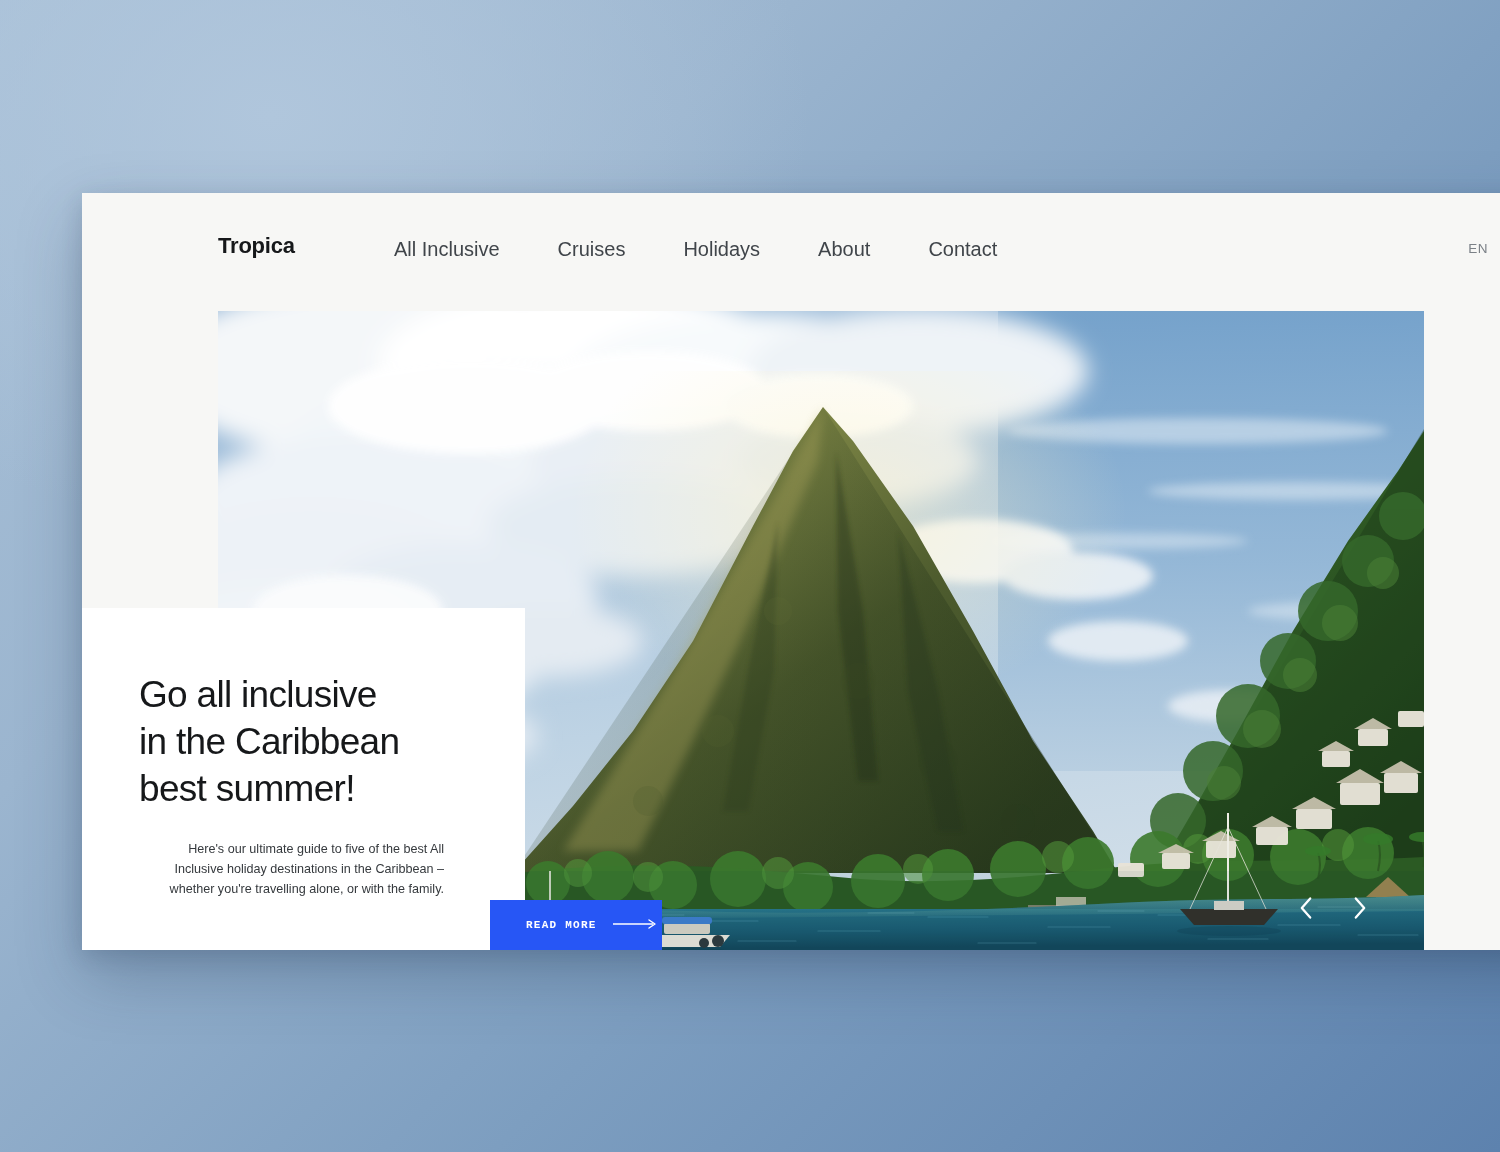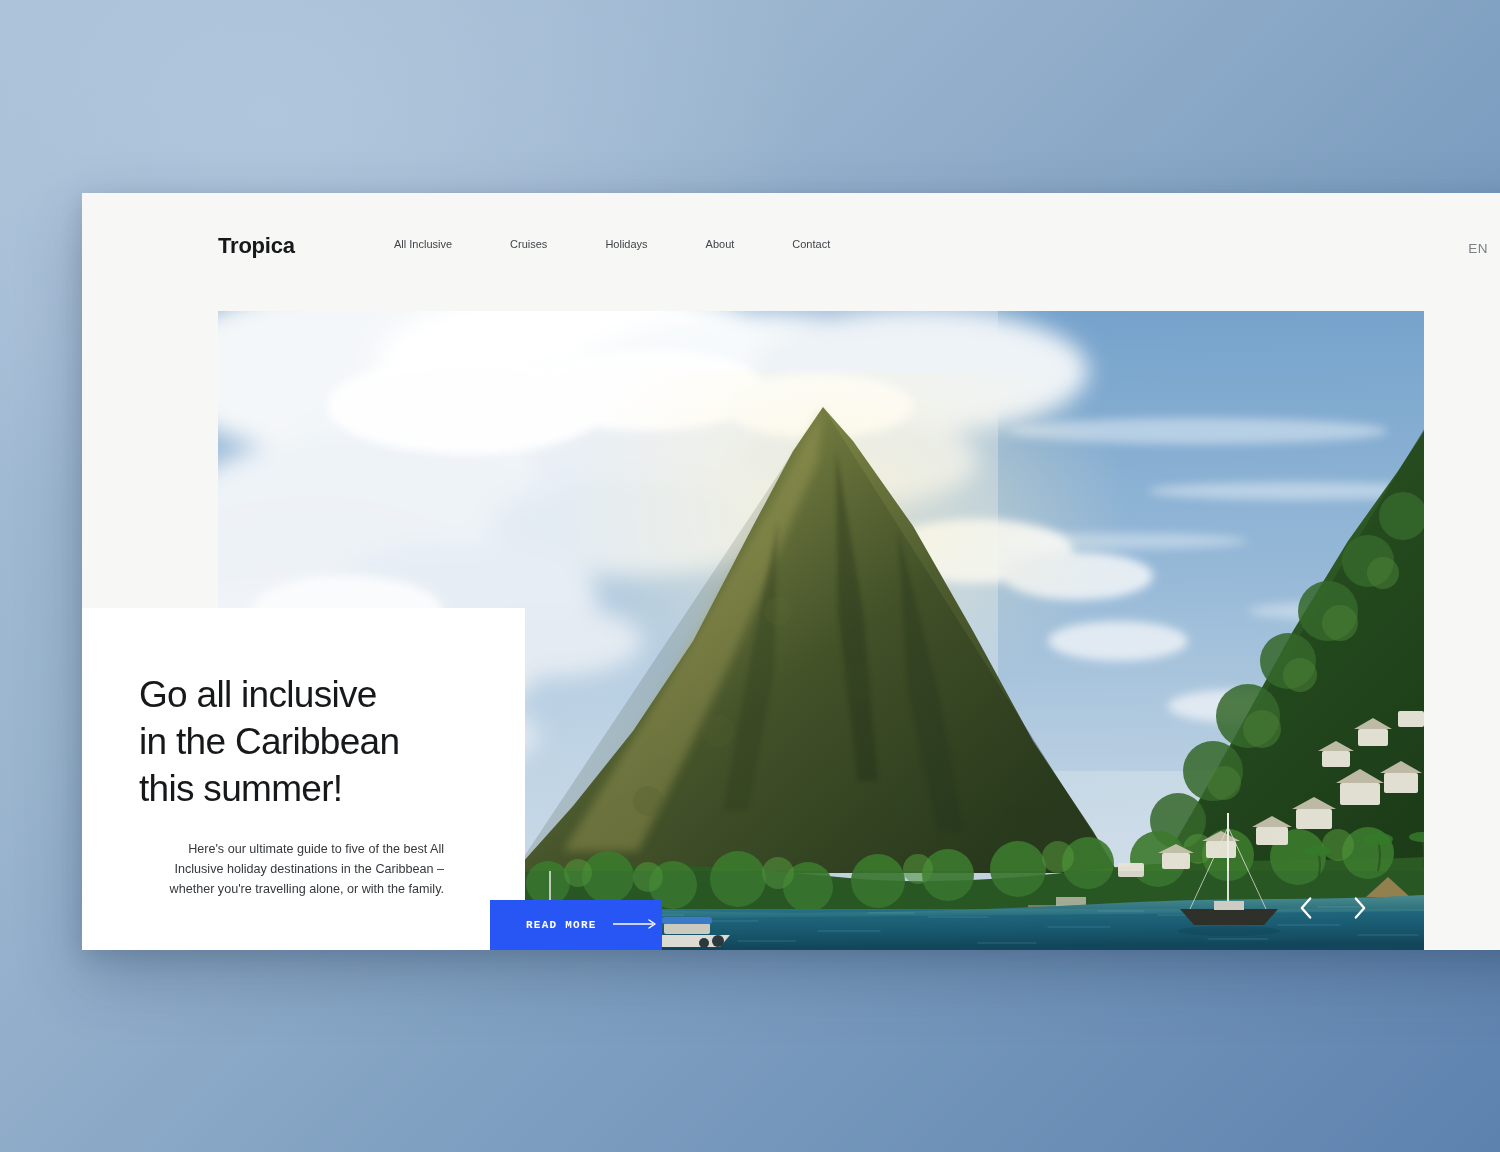--- a/index.html
+++ b/index.html
@@ -38,21 +38,21 @@
   #brand {
     position:absolute; left:136px; top:40px;
     font-size:22px; font-weight:bold; color:#16181a;
     letter-spacing:-0.2px;
   }
   #nav {
     position:absolute; left:312px; top:45px;
     display:flex; align-items:center;
   }
   .nav-link {
-    font-size:11px; color:#40454a;
+    font-size:20px; color:#40454a;
     margin-right:58px; white-space:nowrap;
     cursor:pointer;
   }
   .nav-link:last-child { margin-right:8px; }
 
   #header-right {
     position:absolute; right:40px; top:44px;
     display:flex; align-items:center; gap:26px;
   }
   #lang {
@@ -430,21 +430,21 @@
           <svg width="13" height="20" viewBox="0 0 13 20">
             <polyline points="3,2 10,10 3,18" fill="none" stroke="#ffffff" stroke-width="1.9" stroke-linecap="round" stroke-linejoin="round"></polyline>
           </svg>
         </button>
       </div>
     </div>
 
     <div id="card">
       <h1 id="headline">Go all inclusive
 in the Caribbean
-this summer!</h1>
+best summer!</h1>
       <p id="lede">Here's our ultimate guide to five of the best All Inclusive holiday destinations in the Caribbean – whether you're travelling alone, or with the family.</p>
     </div>
 
     <button id="read-more">
       <span id="read-more-label">READ MORE</span>
       <span id="read-more-arrow">
         <svg width="44" height="10" viewBox="0 0 44 10">
           <line x1="0" y1="5" x2="40" y2="5" stroke="#ffffff" stroke-width="1.4"></line>
           <polyline points="36,1 42,5 36,9" fill="none" stroke="#ffffff" stroke-width="1.4" stroke-linecap="round" stroke-linejoin="round"></polyline>
         </svg>

